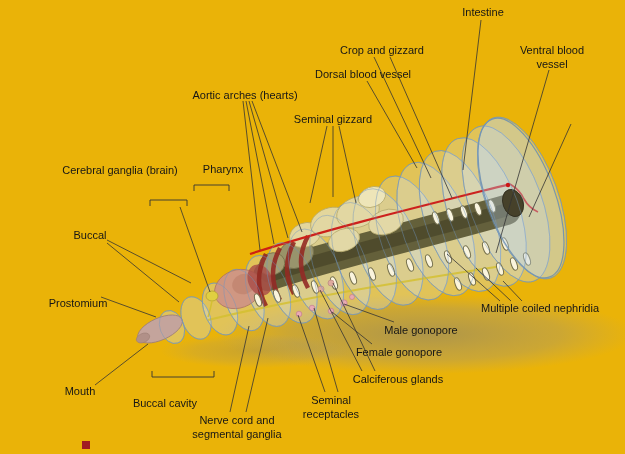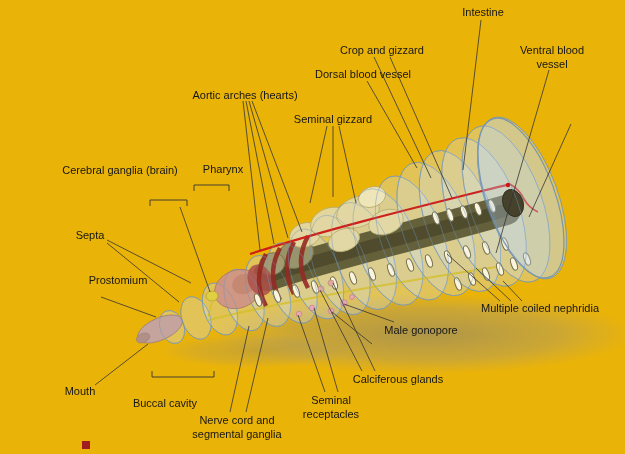--- a/index.html
+++ b/index.html
@@ -204,24 +204,25 @@
   </svg>
 
   <div class="lbl" style="left:483px;top:6px;">Intestine</div>
   <div class="lbl" style="left:382px;top:44px;">Crop and gizzard</div>
   <div class="lbl" style="left:363px;top:68px;">Dorsal blood vessel</div>
   <div class="lbl wrap" style="left:552px;top:44px;width:78px;">Ventral blood vessel</div>
   <div class="lbl" style="left:245px;top:89px;">Aortic arches (hearts)</div>
   <div class="lbl" style="left:333px;top:113px;">Seminal gizzard</div>
   <div class="lbl" style="left:211px;top:163px;margin-left:12px;">Pharynx</div>
   <div class="lbl" style="left:120px;top:164px;">Cerebral ganglia (brain)</div>
-  <div class="lbl" style="left:90px;top:229px;">Septa</div>
-  <div class="lbl" style="left:78px;top:274px;margin-left:40px;">Prostomium</div>
+  <div class="lbl" style="left:90px;top:229px;">Buccal</div>
+  <div class="lbl" style="left:78px;top:297px;">Prostomium</div>
   <div class="lbl" style="left:80px;top:385px;">Mouth</div>
   <div class="lbl" style="left:165px;top:397px;">Buccal cavity</div>
   <div class="lbl wrap" style="left:331px;top:394px;width:66px;">Seminal receptacles</div>
   <div class="lbl wrap" style="left:237px;top:414px;width:100px;">Nerve cord and segmental ganglia</div>
   <div class="lbl" style="left:398px;top:373px;">Calciferous glands</div>
+  <div class="lbl" style="left:399px;top:346px;">Female gonopore</div>
   <div class="lbl" style="left:421px;top:324px;">Male gonopore</div>
   <div class="lbl" style="left:540px;top:302px;">Multiple coiled nephridia</div>
 
   <div class="corner-marker"></div>
 </div>
 
 </body></html>

